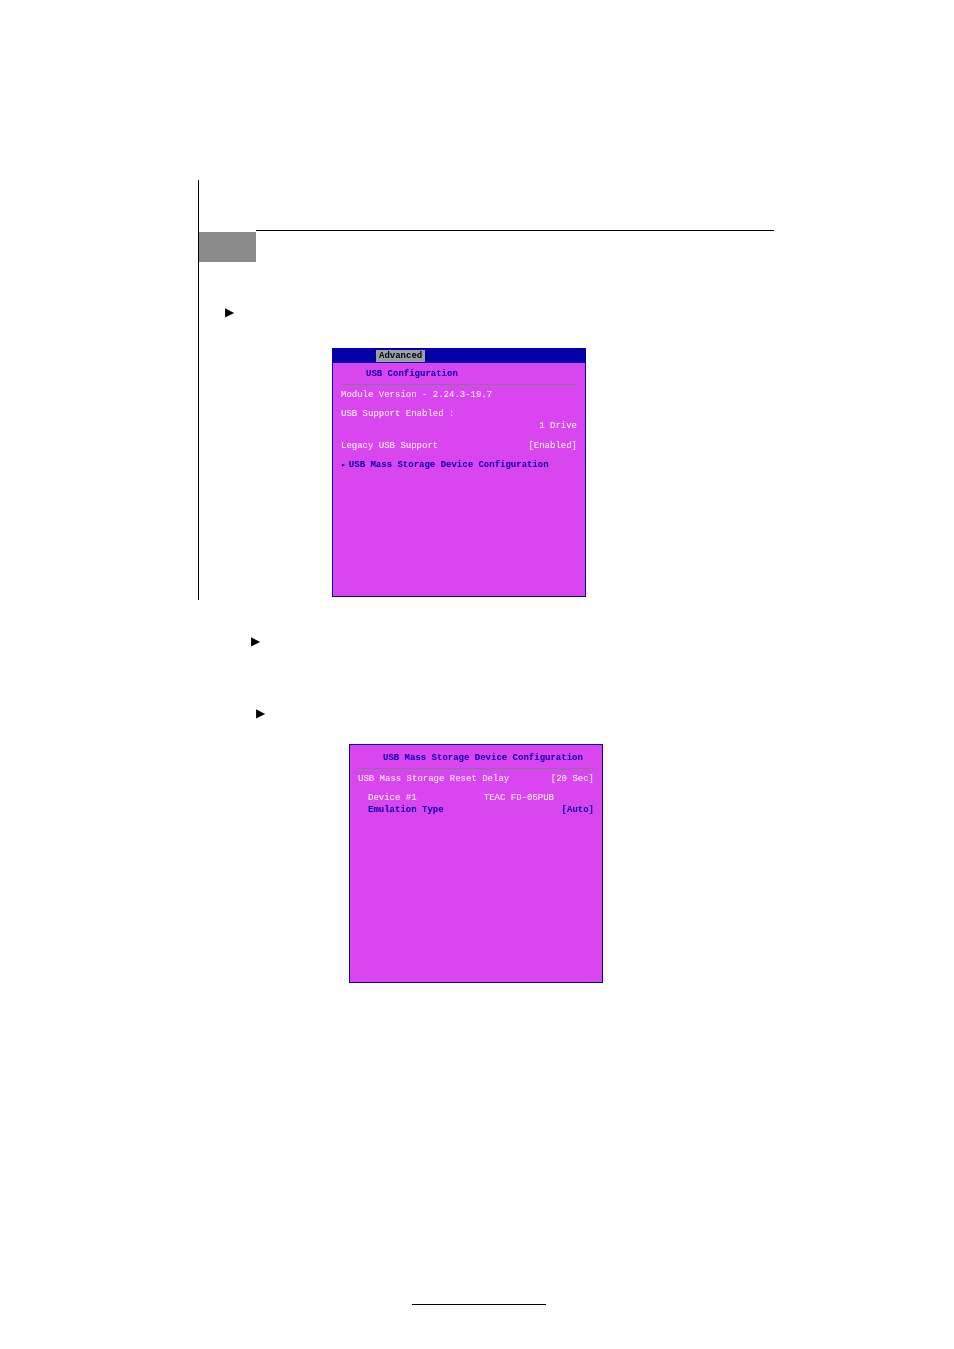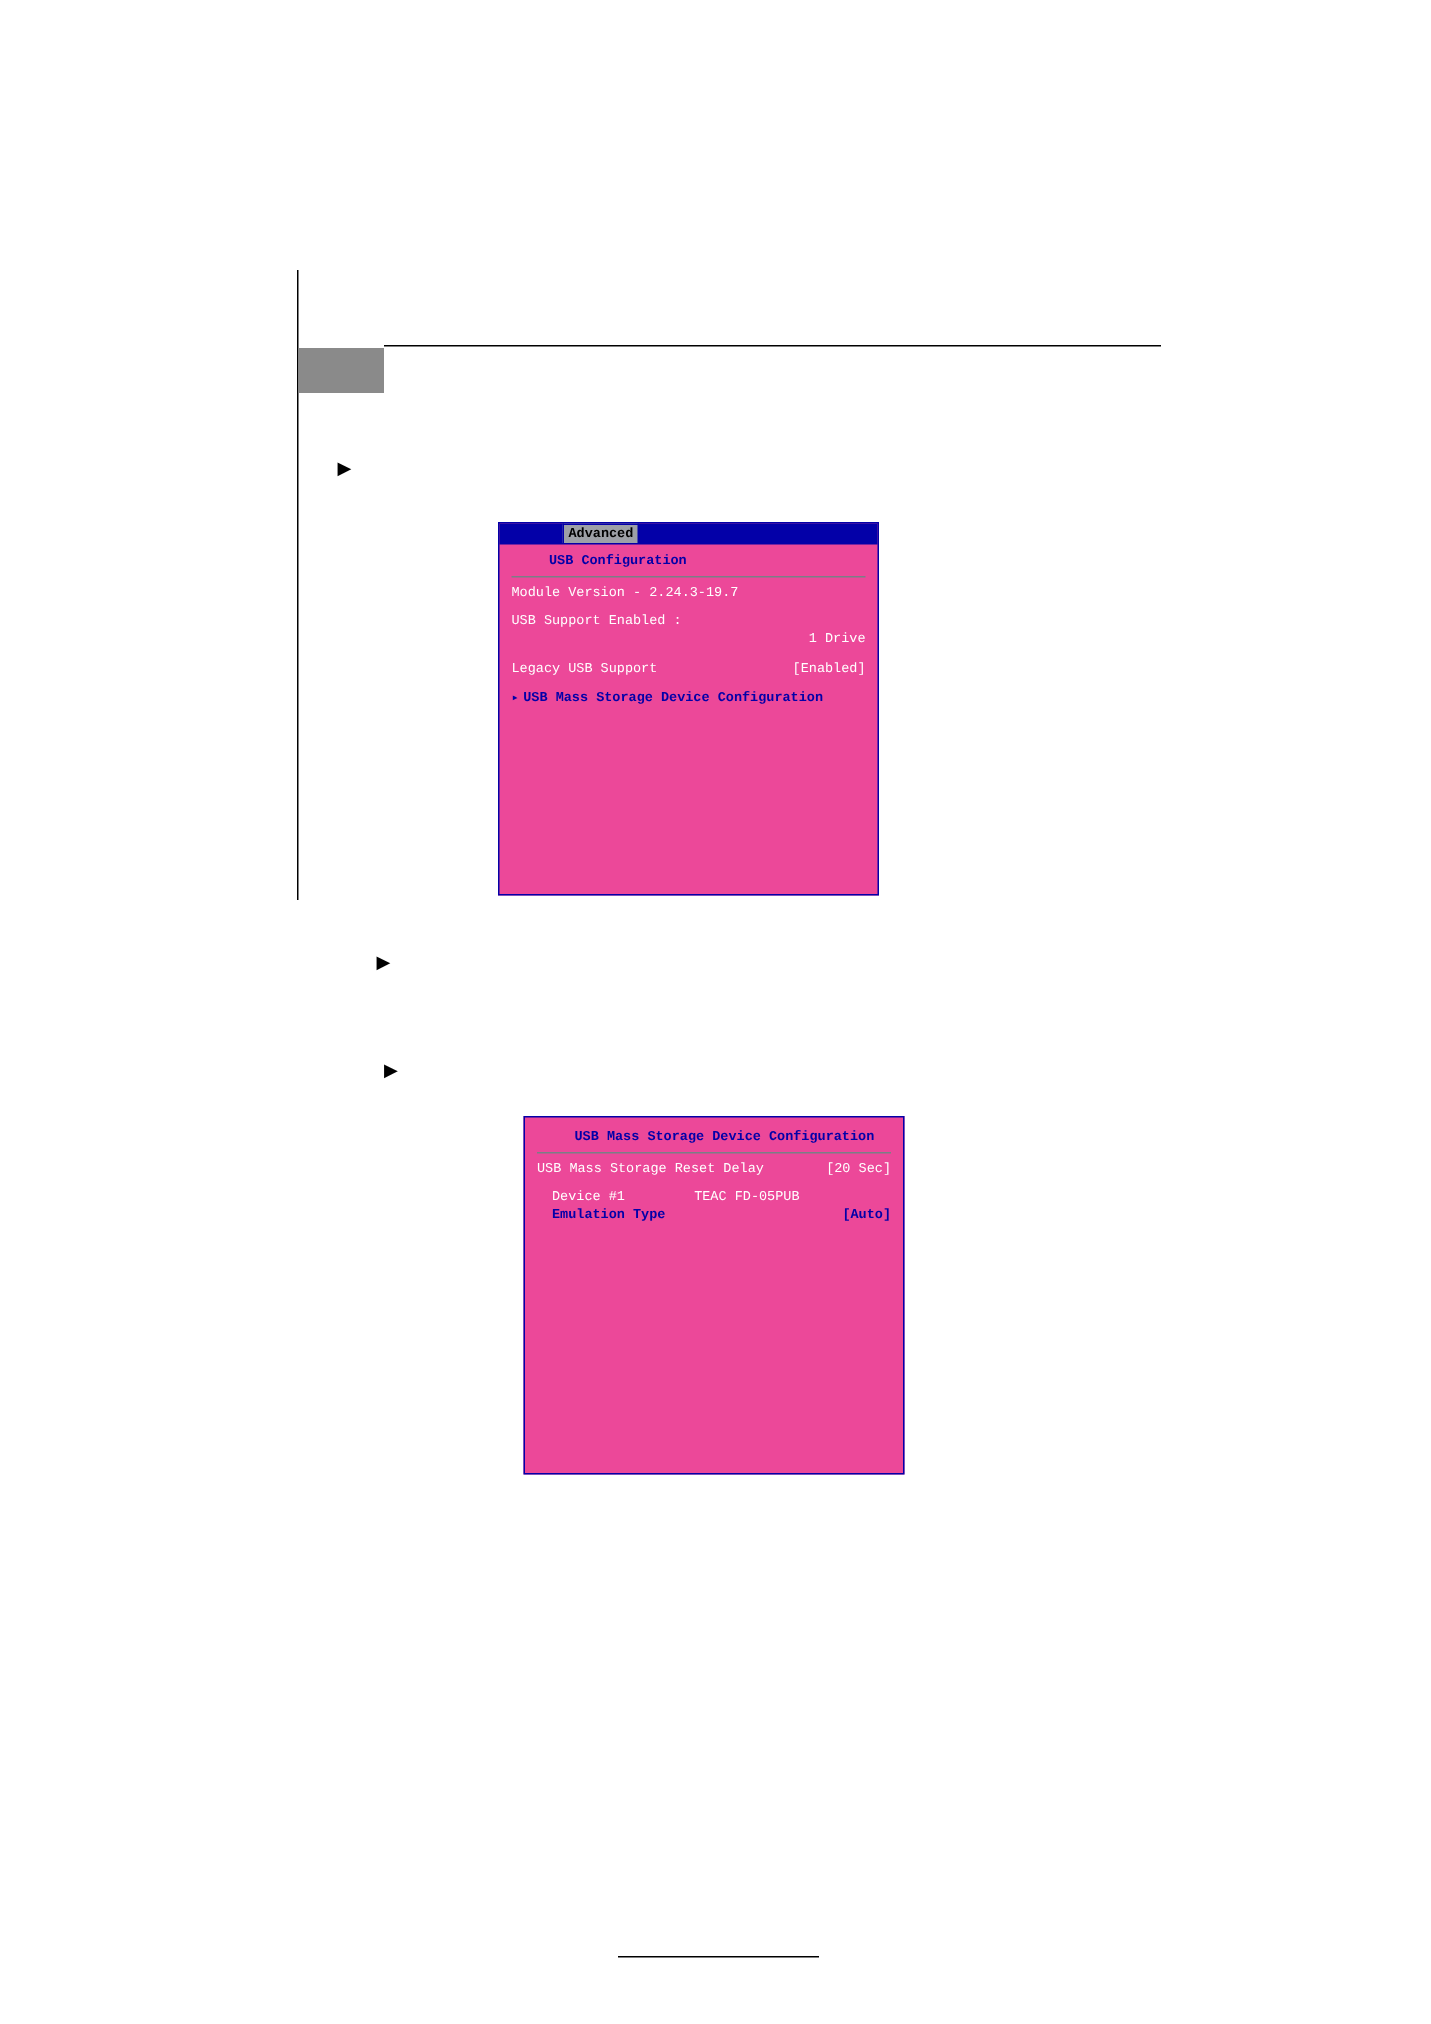--- a/index.html
+++ b/index.html
@@ -47,21 +47,21 @@
   
   .tri {
     position: absolute;
     font-size: 12px;
     color: #000;
   }
   
   .bios {
     position: absolute;
     width: 252px;
-    background: #ec4899;
+    background: #d946ef;
     border: 1px solid #0300a8;
     font-family: "Courier New", monospace;
     font-size: 9px;
     line-height: 1.3;
   }
   .bios .tabbar {
     background: #0300a8;
     height: 14px;
     position: relative;
   }
@@ -144,21 +144,21 @@
     <div class="pane" style="padding-top:8px;">
       <span class="title">USB Mass Storage Device Configuration</span>
       <div class="divider"></div>
       <div class="row">
         <span class="white">USB Mass Storage Reset Delay</span>
         <span class="white">[20 Sec]</span>
       </div>
       <div style="height:8px;"></div>
       <div class="row indent">
         <span class="white">Device #1</span>
-        <span class="white" style="margin-right:61px;">TEAC FD-05PUB</span>
+        <span class="white" style="margin-right:40px;">TEAC FD-05PUB</span>
       </div>
       <div class="row indent">
         <span class="blue-bold">Emulation Type</span>
         <span class="blue-bold">[Auto]</span>
       </div>
     </div>
   </div>
 
   <div class="footrule"></div>
 </div>

